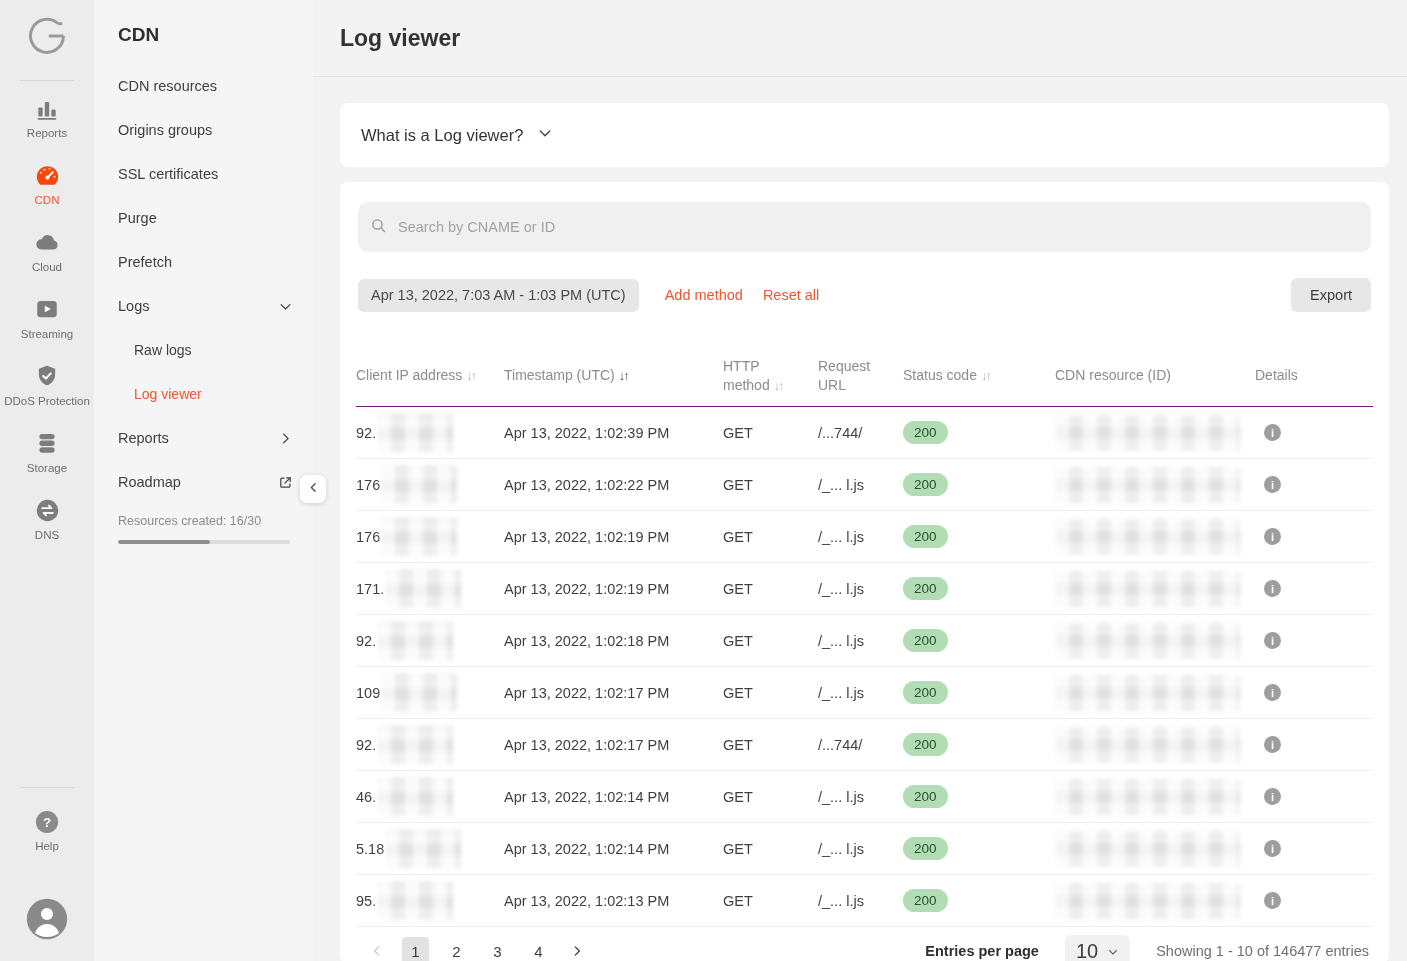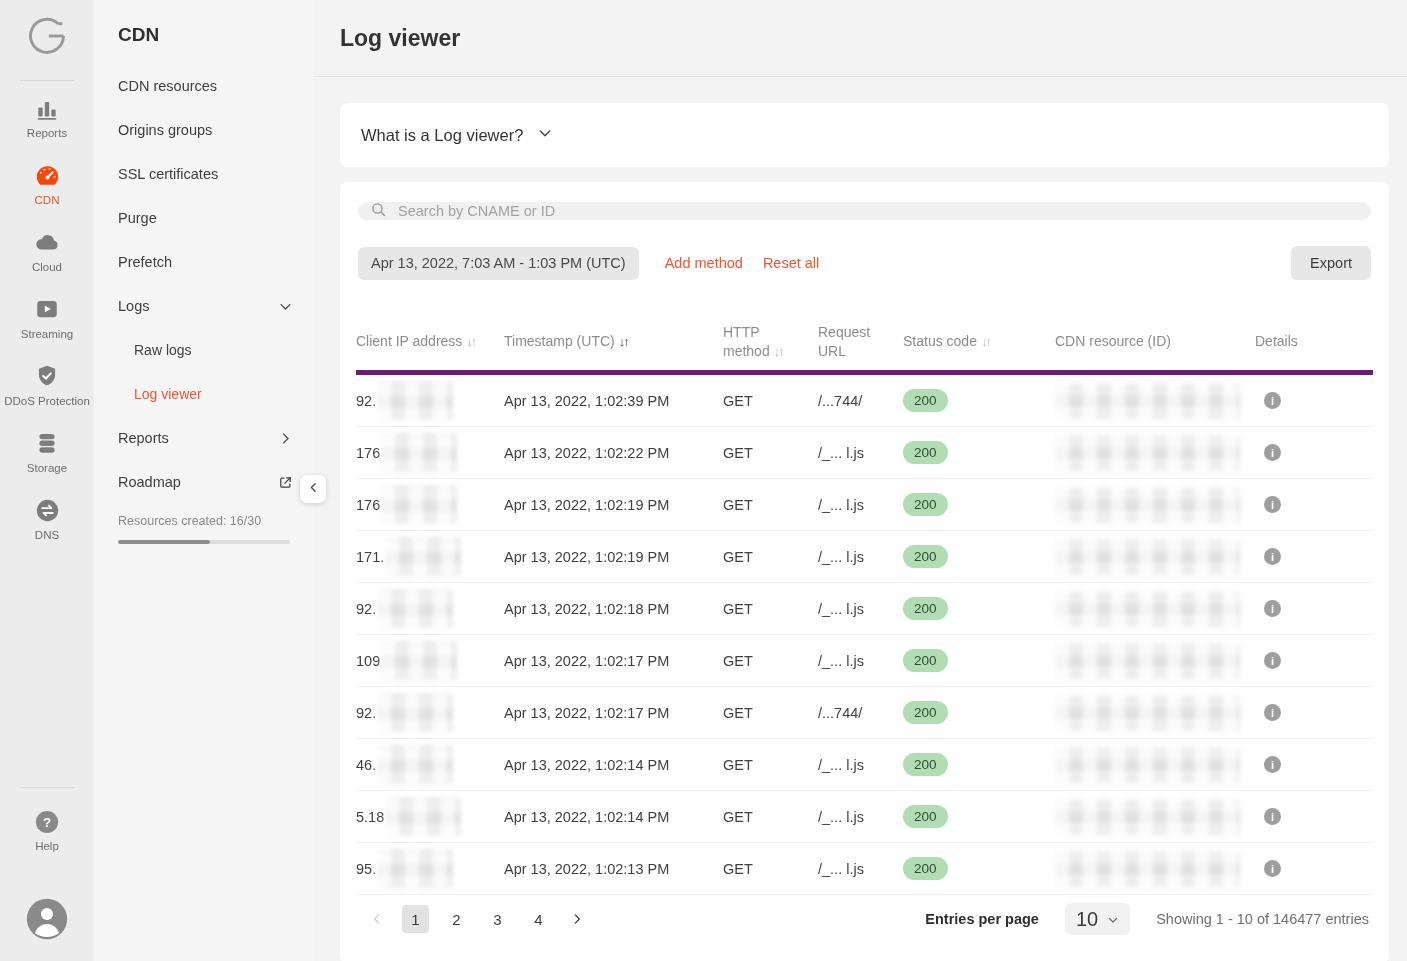--- a/index.html
+++ b/index.html
@@ -41,32 +41,32 @@
   
   .main { flex:1; min-width:0; display:flex; flex-direction:column; background:#f3f3f3; }
   .page-header { height:77px; flex-shrink:0; border-bottom:1px solid #e4e4e4; display:flex; align-items:center; padding-left:27px; }
   .page-title { font-size:23px; font-weight:700; color:#333; }
   .content { padding:26px 0 0 27px; }
   .card { width:1049px; background:#fff; border-radius:8px; }
   .card.info-card { height:64px; display:flex; align-items:center; gap:14px; padding:0 21px; margin-bottom:15px; cursor:pointer; }
   .info-label { font-size:16.5px; font-weight:400; color:#333; }
   .card.table-card { height:781px; padding:20px 16px 0; overflow:hidden; }
 
-  .search { height:18px; background:#f0f0f0; border-radius:10px; display:flex; align-items:center; gap:9px; padding:0 12px; margin:0 2px; }
+  .search { height:50px; background:#f0f0f0; border-radius:10px; display:flex; align-items:center; gap:9px; padding:0 12px; margin:0 2px; }
   .search input { flex:1; border:none; outline:none; background:transparent; font-size:14.5px; color:#444; font-family:inherit; }
   .search input::placeholder { color:#a3a3a3; }
 
   .filter-row { display:flex; align-items:center; margin:26px 2px 0; }
   .date-chip { background:#e7e7e7; border-radius:6px; height:33px; display:flex; align-items:center; padding:0 13px; font-size:14.5px; color:#4a4a4a; cursor:pointer;text-align:right; }
   .link { color:#f25430; font-size:14.5px; margin-left:26px; cursor:pointer; }
   .link + .link { margin-left:20px; }
   .export-btn { margin-left:auto; background:#e7e7e7; border:none; border-radius:6px; height:34px; padding:0 19px; font-size:14.5px; color:#3d3d3d; font-family:inherit; cursor:pointer; }
 
   .grid { display:grid; grid-template-columns:148px 219px 95px 85px 152px 200px 1fr; align-items:center; }
-  .thead { margin-top:33px; min-height:62px; border-bottom:5px solid #701a75; }
+  .thead { margin-top:33px; min-height:62px; border-bottom:1px solid #701a75; }
   .th { font-size:14px; color:#8c8c8c; line-height:1.35; padding-right:12px; }
   .sort { font-size:13px; color:#b5b5b5; letter-spacing:-2px; margin-left:4px; white-space:nowrap; }
   .sort.active { color:#3f3f3f; }
 
   .row { height:52px; border-bottom:1px solid #efefef; }
   .cell { font-size:14.5px; color:#3f3f3f; }
   .ip-cell { display:flex; align-items:center; }
   .mosaic { background-color:#efefef; border-radius:2px;
     background-image:
       repeating-linear-gradient(90deg, rgba(255,255,255,.55) 0 14px, rgba(0,0,0,0.03) 14px 28px),

